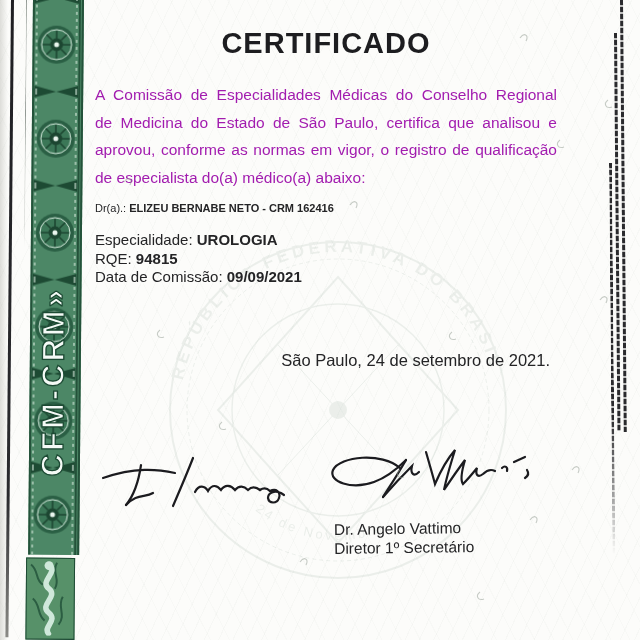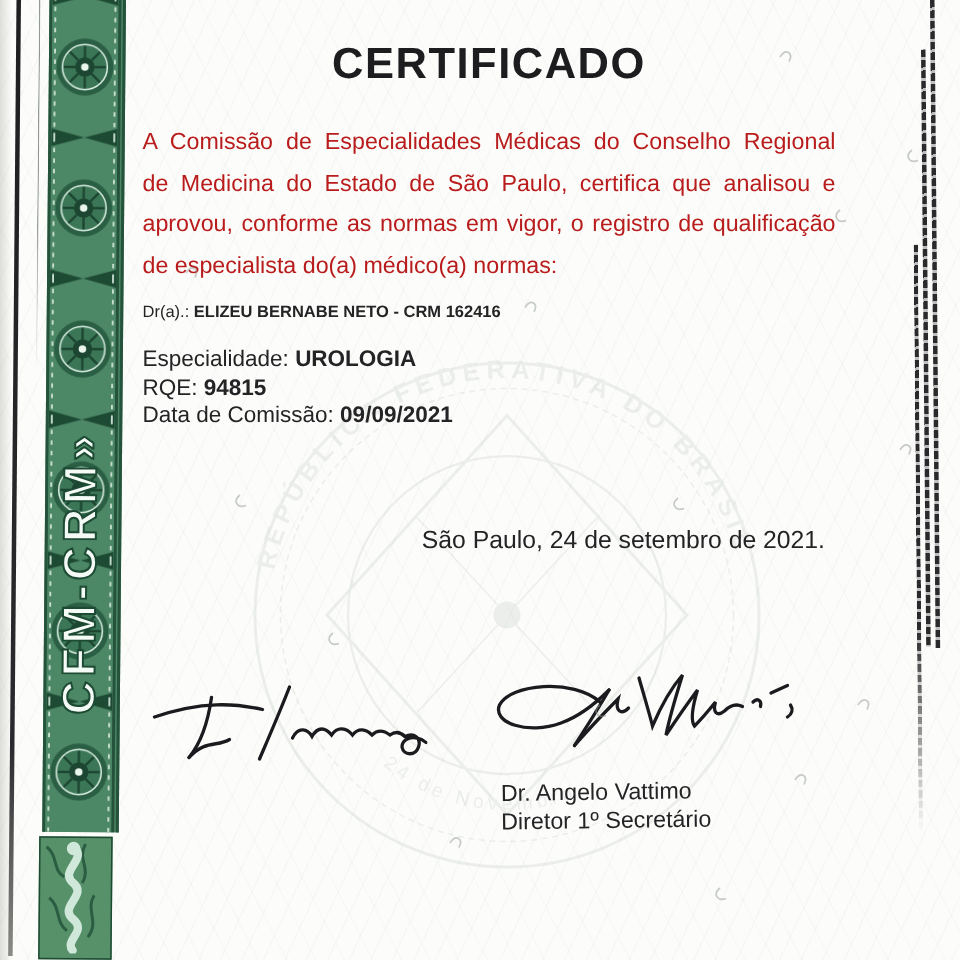--- a/index.html
+++ b/index.html
@@ -40,21 +40,21 @@
     -webkit-mask-image:linear-gradient(to bottom,#000 65%,transparent 100%);
             mask-image:linear-gradient(to bottom,#000 65%,transparent 100%);}
 
   
   .watermark{position:absolute;left:128px;top:225px;opacity:0.13;pointer-events:none;}
 
   
   .title{position:absolute;left:95px;top:27px;width:462px;text-align:center;
     font-size:29px;font-weight:bold;letter-spacing:1px;color:#1d1d20;}
   .bodytext{position:absolute;left:95px;top:81px;width:462px;font-size:15.5px;
-    color:#b91c1c;line-height:27.5px;}
+    color:#a21caf;line-height:27.5px;}
   .jline{height:27.5px;text-align:justify;}
   .jline::after{content:"";display:inline-block;width:100%;height:0;}
   .plainline{height:27.5px;}
   .drline{position:absolute;left:95px;top:202px;font-size:11px;color:#242426;}
   .fields{position:absolute;left:95px;top:231px;font-size:15px;line-height:18.6px;color:#242426;}
   .dateline{position:absolute;left:95px;top:303px;width:455px;text-align:right;
     font-size:16.5px;color:#242426;margin-top:48px;}
   b{font-weight:bold;}
   .sig-left{position:absolute;left:95px;top:448px;}
   .sig-right{position:absolute;left:322px;top:440px;}
@@ -130,21 +130,21 @@
   <div class="right-rule rr-a"></div>
   <div class="right-rule rr-b"></div>
   <div class="right-rule rr-c"></div>
 
   <div class="title">CERTIFICADO</div>
 
   <div class="bodytext">
     <div class="jline">A Comissão de Especialidades Médicas do Conselho Regional</div>
     <div class="jline">de Medicina do Estado de São Paulo, certifica que analisou e</div>
     <div class="jline">aprovou, conforme as normas em vigor, o registro de qualificação</div>
-    <div class="plainline">de especialista do(a) médico(a) normas:</div>
+    <div class="plainline">de especialista do(a) médico(a) abaixo:</div>
   </div>
 
   <div class="drline">
     <span>Dr(a).:</span>
     <b>ELIZEU BERNABE NETO - CRM 162416</b>
   </div>
 
   <div class="fields">
     <div>
       <span>Especialidade:</span>

